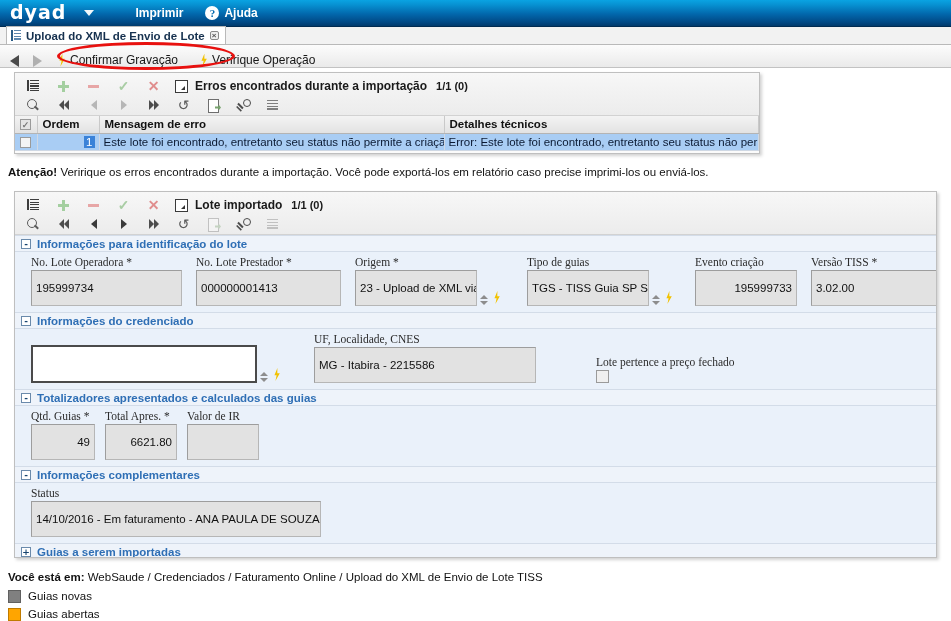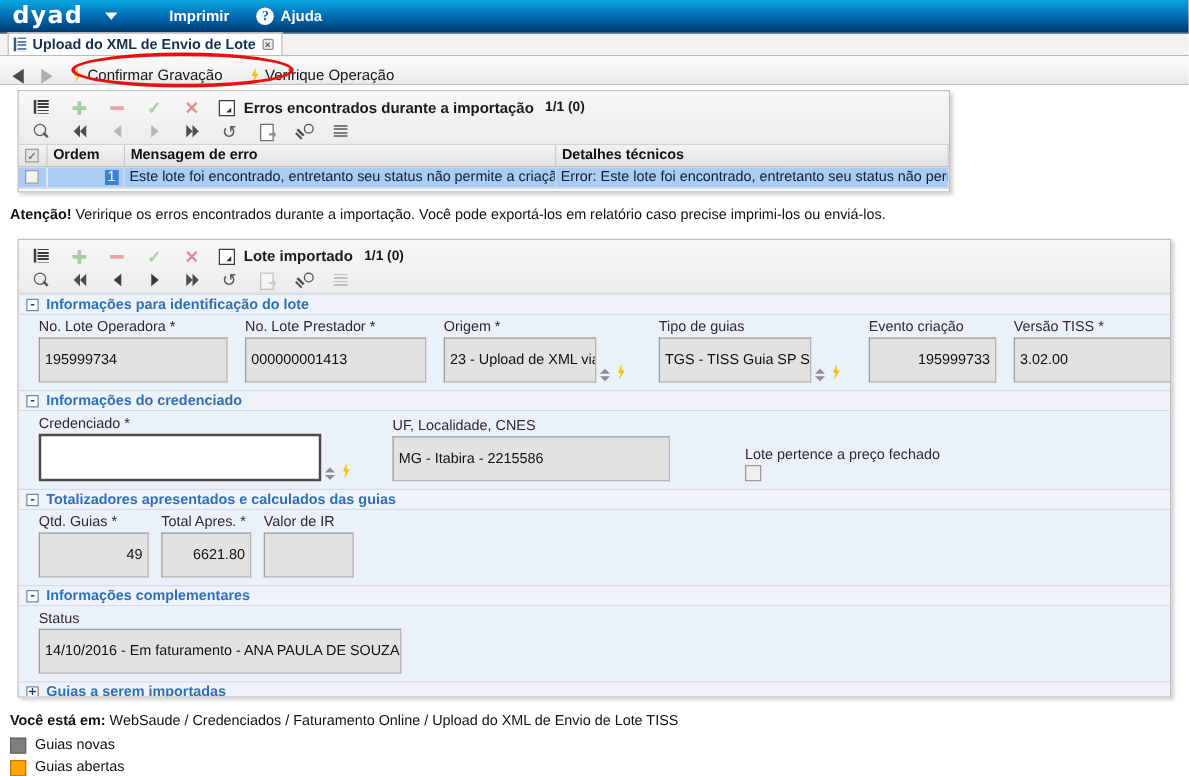--- a/index.html
+++ b/index.html
@@ -164,21 +164,21 @@
     padding:2px 6px;height:17px;
   }
   .exp{
     width:10px;height:10px;border:1px solid #6a8aab;background:#fff;
     font-size:9px;line-height:8px;text-align:center;color:#16436e;font-weight:bold;font-family:"DejaVu Sans",sans-serif;
   }
   .sect-title{color:#2f6fb5;font-size:11.5px;font-weight:bold;}
   .sect-body{background:#eaf1fa;padding:4px 0 6px 0;}
   .frow{display:flex;align-items:flex-end;padding-left:16px;gap:0;}
   .fld{display:flex;flex-direction:column;margin-right:14px;}
-  .flabel{font-size:11.5px;color:#2b2b2b;margin-bottom:2px;white-space:nowrap;}
+  .flabel{font-size:11.5px;color:#2b2b2b;margin-bottom:2px;white-space:nowrap;font-family:Liberation Serif, serif;}
   .finput{
     background:#e2e2e2;border:1px solid #b6b6b6;border-top-color:#9d9d9d;border-left-color:#9d9d9d;
     height:17px;font-size:11.5px;color:#111;padding:17px 4px;display:flex;align-items:center;
     font-family:"Liberation Sans",sans-serif;overflow:hidden;white-space:nowrap;
   }
   .finput.num{justify-content:flex-end;}
   .finput.white{background:#ffffff;border:2px solid #4a4a4a;}
   .spin{display:flex;flex-direction:column;justify-content:center;margin-left:3px;margin-bottom:1px;}
   .spin i{display:block;width:0;height:0;border-left:4px solid transparent;border-right:4px solid transparent;}
   .spin i.u{border-bottom:4px solid #8d8d8d;margin-bottom:2px;}
@@ -419,21 +419,20 @@
       </div>
     </div>
 
     <div class="sect-head">
       <span class="exp">-</span>
       <span class="sect-title">Informações do credenciado</span>
     </div>
     <div class="sect-body">
       <div class="frow">
         <div class="fld" style="margin-right:8px">
-          <span class="flabel">Credenciado *</span>
           <span style="display:flex;align-items:flex-end;">
             <span class="finput white" style="width:226px"></span>
             <span class="spin">
                 <i class="u"></i>
                 <i class="d"></i>
               </span>
             <span class="bolt fbolt"></span>
           </span>
         </div>
         <div class="fld" style="margin-left:25px;margin-right:60px">
@@ -448,21 +447,21 @@
     </div>
 
     <div class="sect-head">
       <span class="exp">-</span>
       <span class="sect-title">Totalizadores apresentados e calculados das guias</span>
     </div>
     <div class="sect-body">
       <div class="frow">
         <div class="fld" style="margin-right:10px">
           <span class="flabel">Qtd. Guias *</span>
-          <span class="finput num" style="width:88px">49</span>
+          <span class="finput num" style="width:64px">49</span>
         </div>
         <div class="fld" style="margin-right:10px">
           <span class="flabel">Total Apres. *</span>
           <span class="finput num" style="width:72px">6621.80</span>
         </div>
         <div class="fld">
           <span class="flabel">Valor de IR</span>
           <span class="finput num" style="width:72px"></span>
         </div>
       </div>

